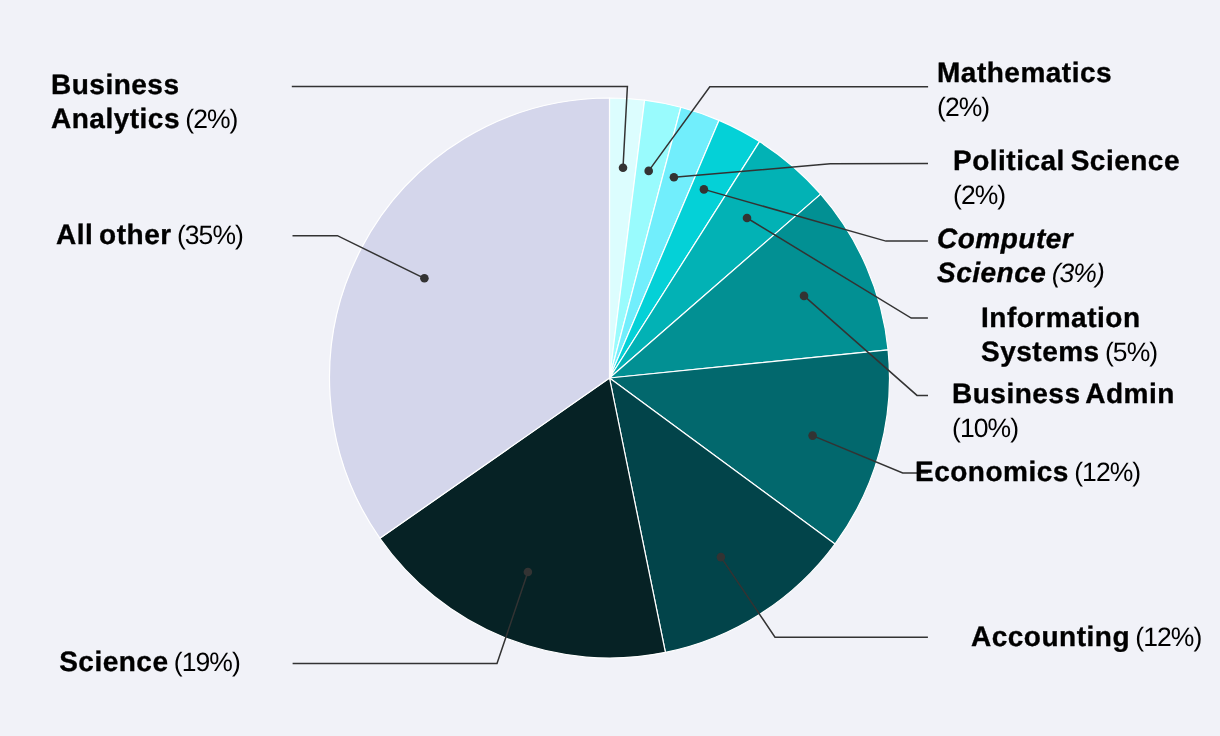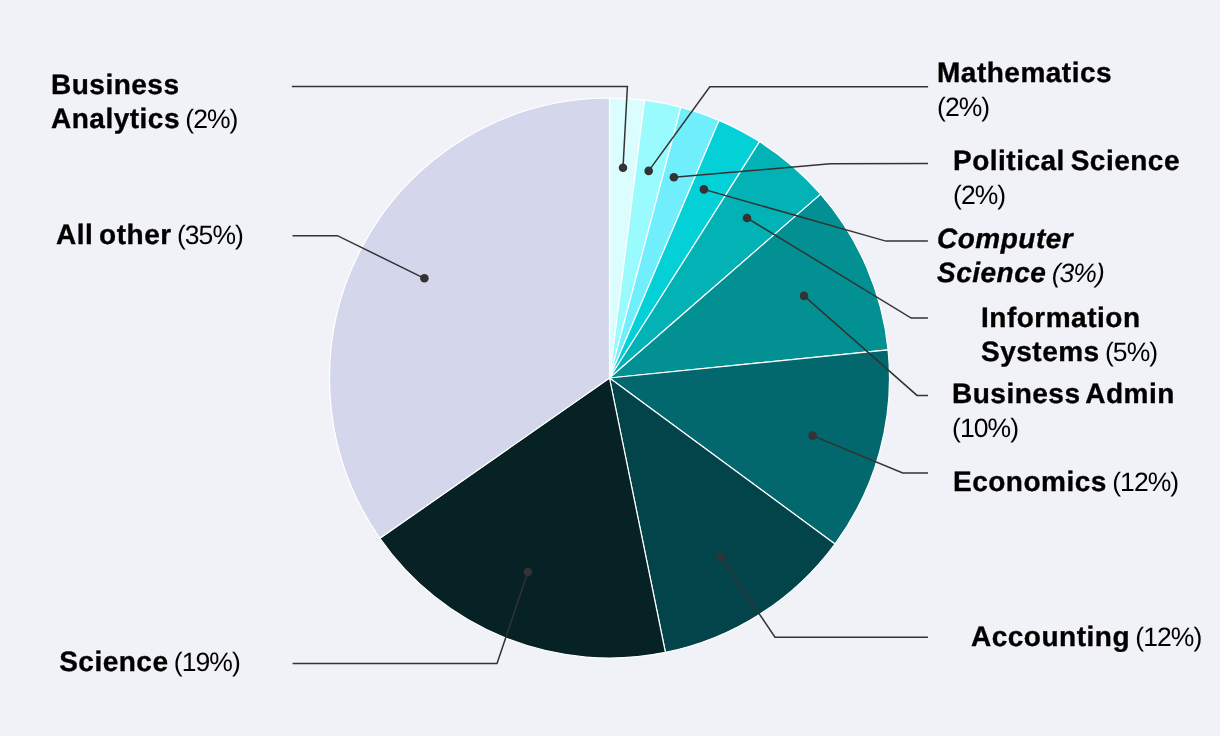--- a/index.html
+++ b/index.html
@@ -71,19 +71,19 @@
     </g>
   </svg>
 
   <div id="labels">
     <div class="lbl left" style="top: 68px; width: 200px; left: 51px;"><span class="nm">Business Analytics</span> <span class="pct">(2%)</span></div>
     <div class="lbl left" style="top: 56px; width: 215px; left: 937px;"><span class="nm">Mathematics</span> <span class="pct">(2%)</span></div>
     <div class="lbl left" style="top: 143.5px; width: 245px; left: 953px;"><span class="nm">Political Science</span> <span class="pct">(2%)</span></div>
     <div class="lbl left" style="top: 222px; width: 200px; left: 937px; font-style: italic;"><span class="nm">Computer Science</span> <span class="pct">(3%)</span></div>
     <div class="lbl left" style="top: 300.5px; width: 215px; left: 937px; margin-left: 44px;"><span class="nm">Information Systems</span> <span class="pct">(5%)</span></div>
     <div class="lbl left" style="top: 377px; width: 250px; left: 937px; margin-left: 15px;"><span class="nm">Business Admin</span> <span class="pct">(10%)</span></div>
-    <div class="lbl left" style="top: 455px; width: 265px; left: 953px; margin-top: 10px;"><span class="nm">Economics</span> <span class="pct">(12%)</span></div>
+    <div class="lbl left" style="top: 455px; width: 265px; left: 915px;"><span class="nm">Economics</span> <span class="pct">(12%)</span></div>
     <div class="lbl left" style="top: 619.5px; width: 265px; left: 971px;"><span class="nm">Accounting</span> <span class="pct">(12%)</span></div>
     <div class="lbl right" style="top: 645px; width: 265px; right: 938px;"><span class="nm">Science</span> <span class="pct">(19%)</span></div>
     <div class="lbl right" style="top: 218px; width: 265px; right: 938px;"><span class="nm">All other</span> <span class="pct">(35%)</span></div>
   </div>
 
 </div>
 
 </body></html>

